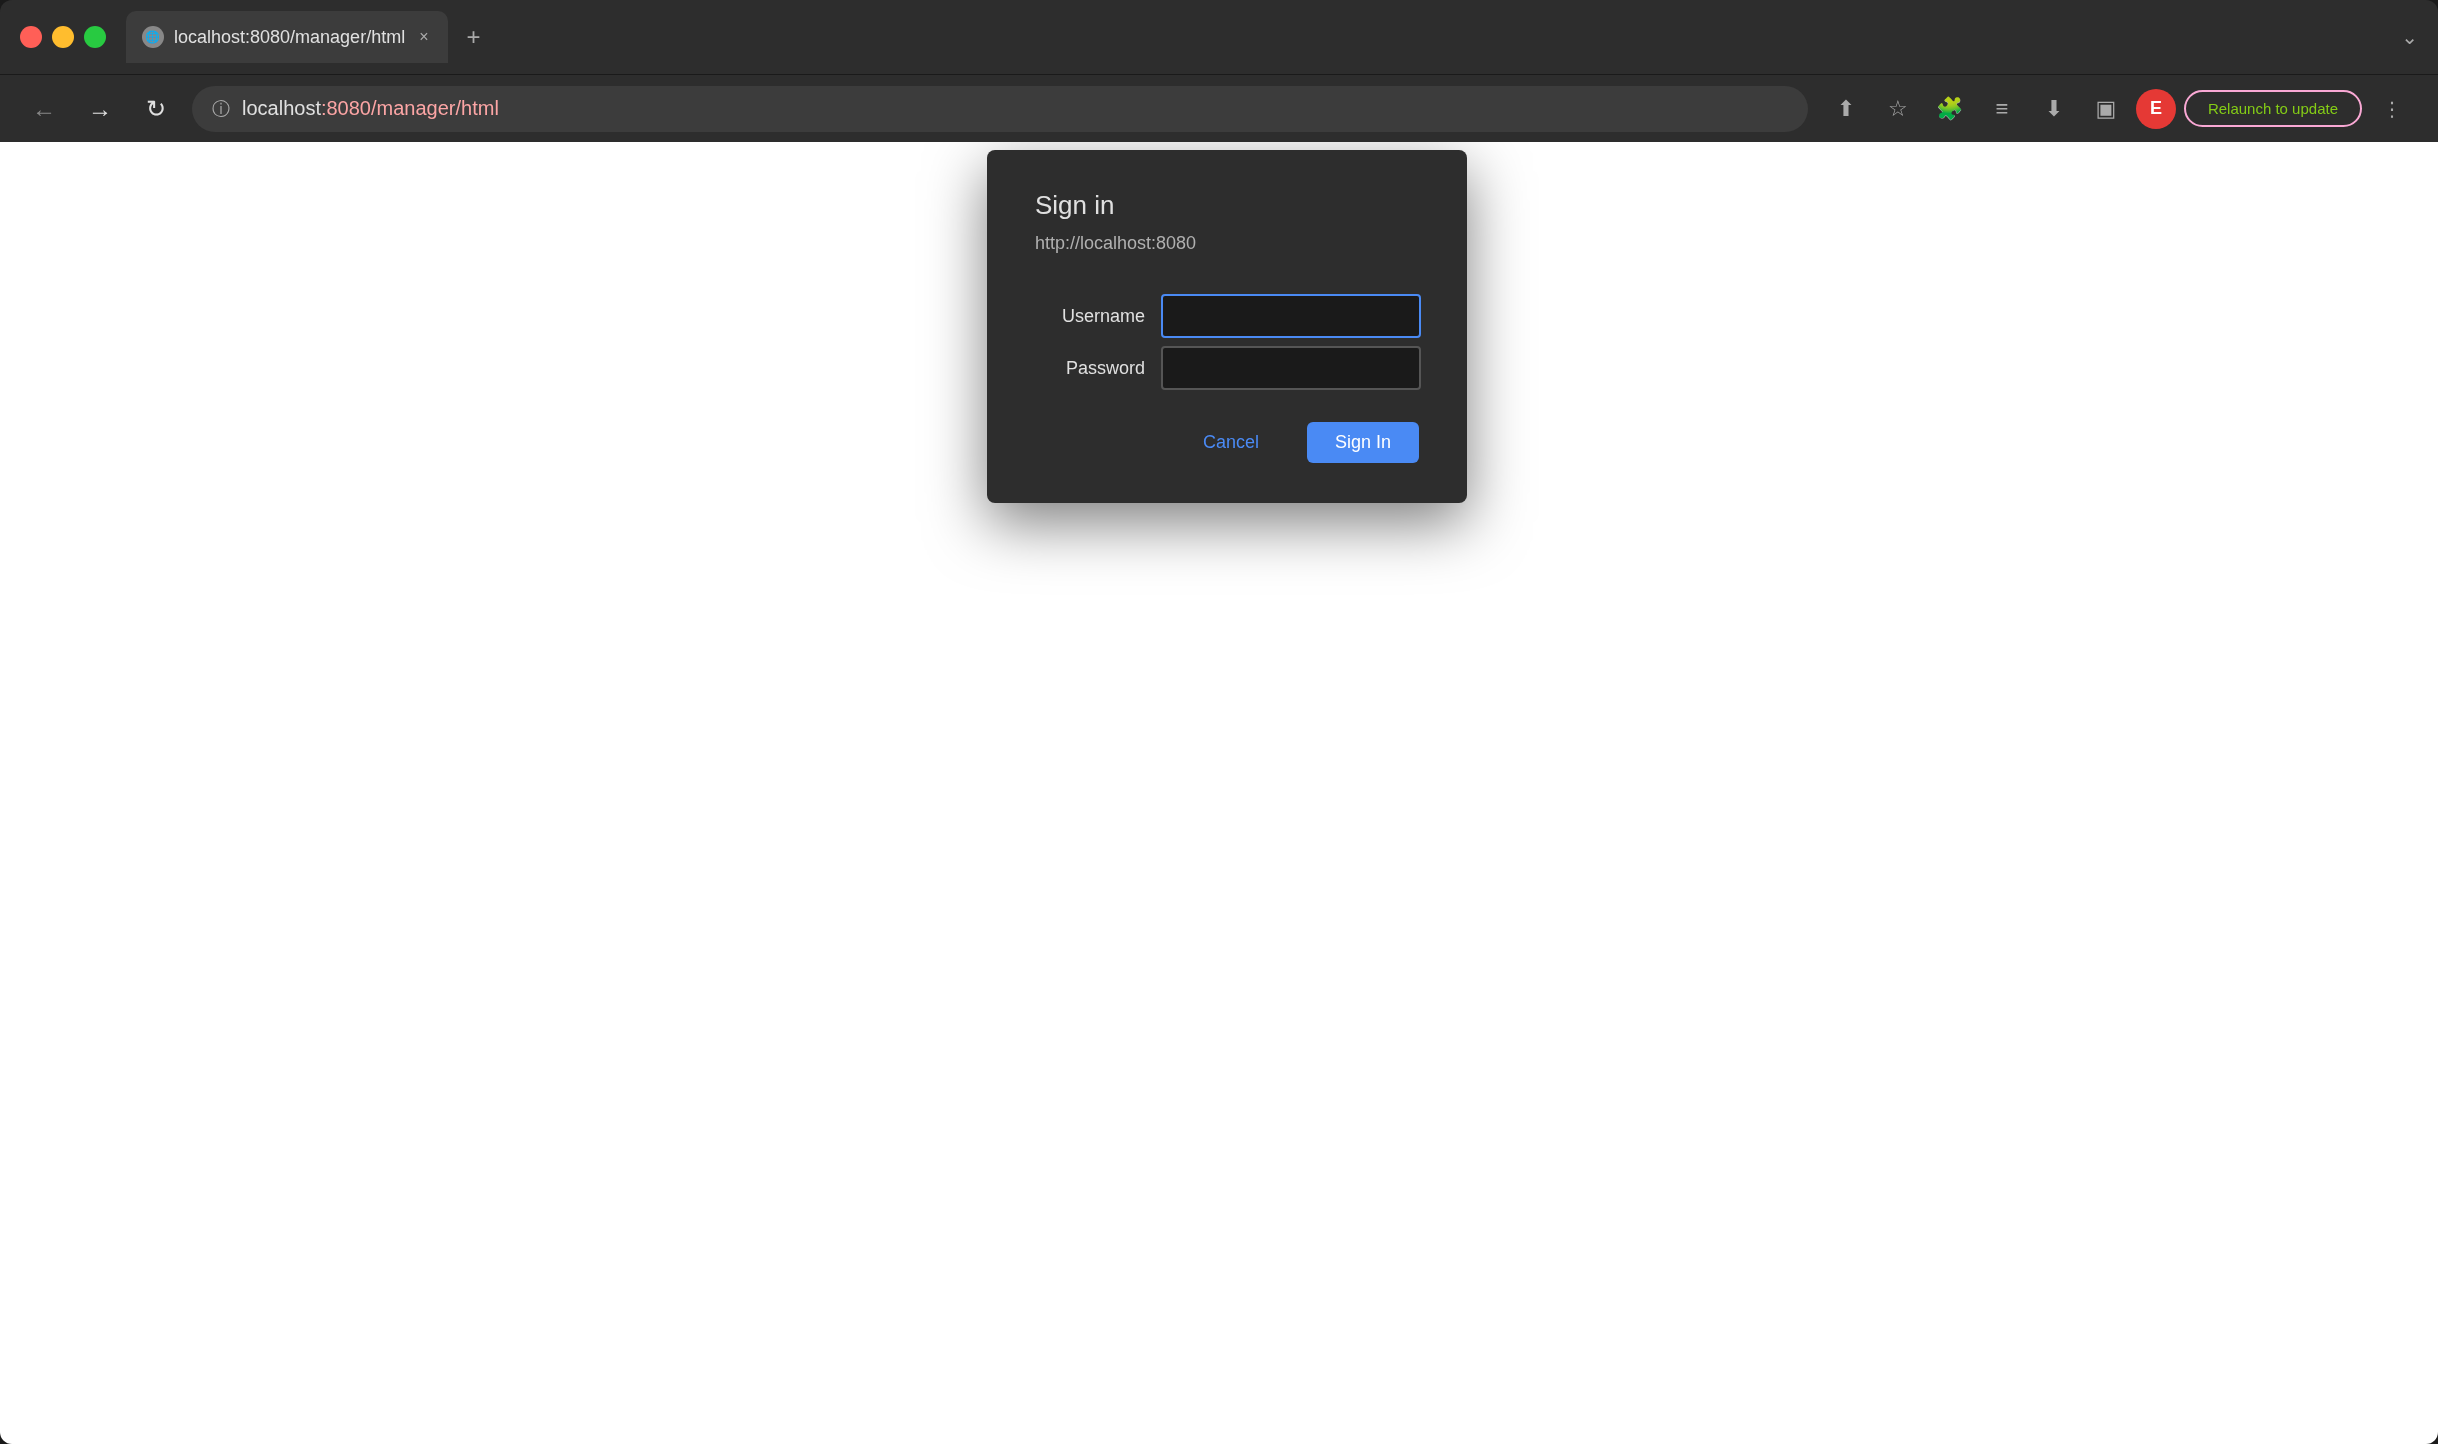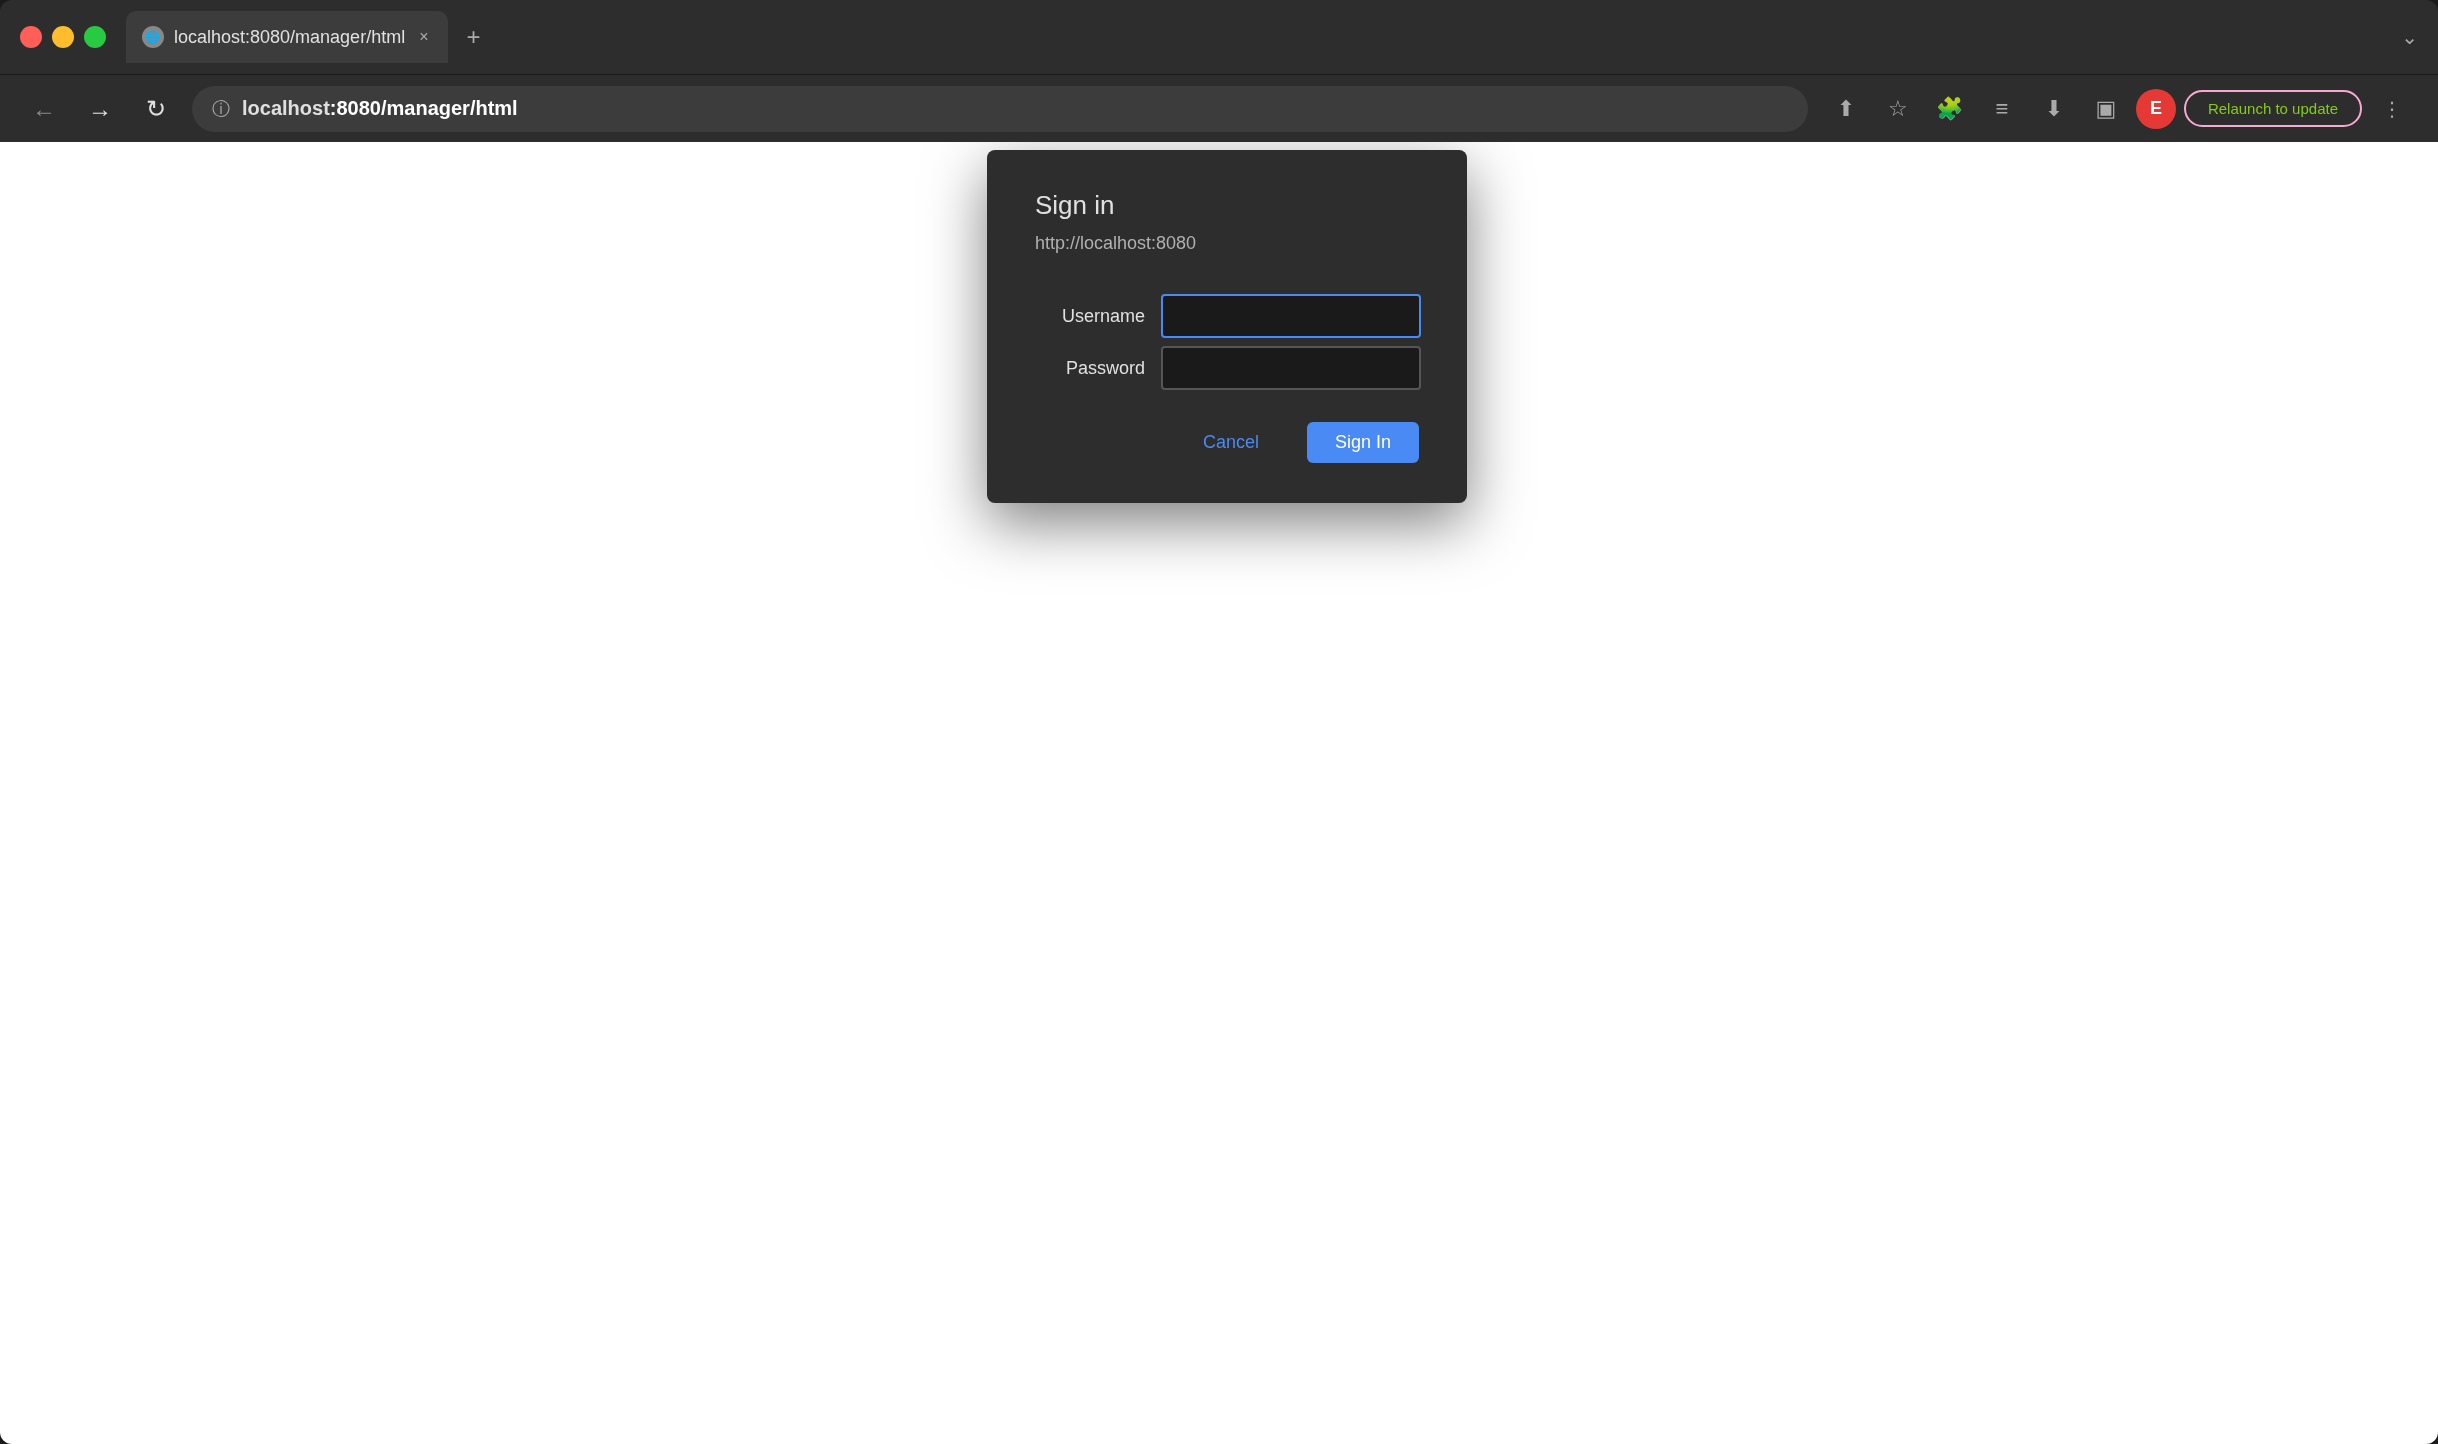--- a/index.html
+++ b/index.html
@@ -156,26 +156,25 @@
       font-size: 18px;
     }
 
     .address-bar-text {
       color: #e0e0e0;
       font-size: 20px;
     }
 
     .address-bar-text .host {
       color: #e0e0e0;
-      font-weight: 700;
+      font-weight: 400;
     }
 
     .address-bar-text .path {
-      color: #ffffff;
-      font-weight: bold;
+      color: #fca5a5;
     }
 
     .toolbar-actions {
       display: flex;
       align-items: center;
       gap: 8px;
     }
 
     .toolbar-icon-btn {
       width: 44px;

